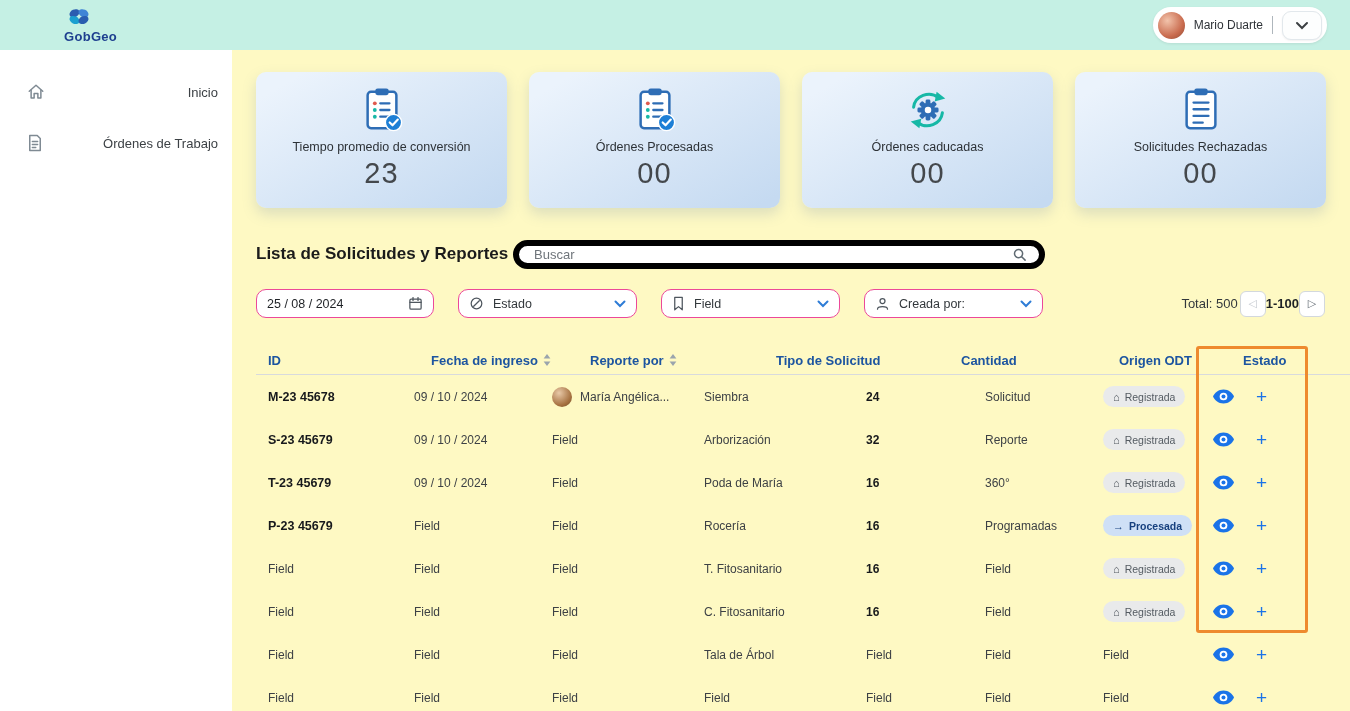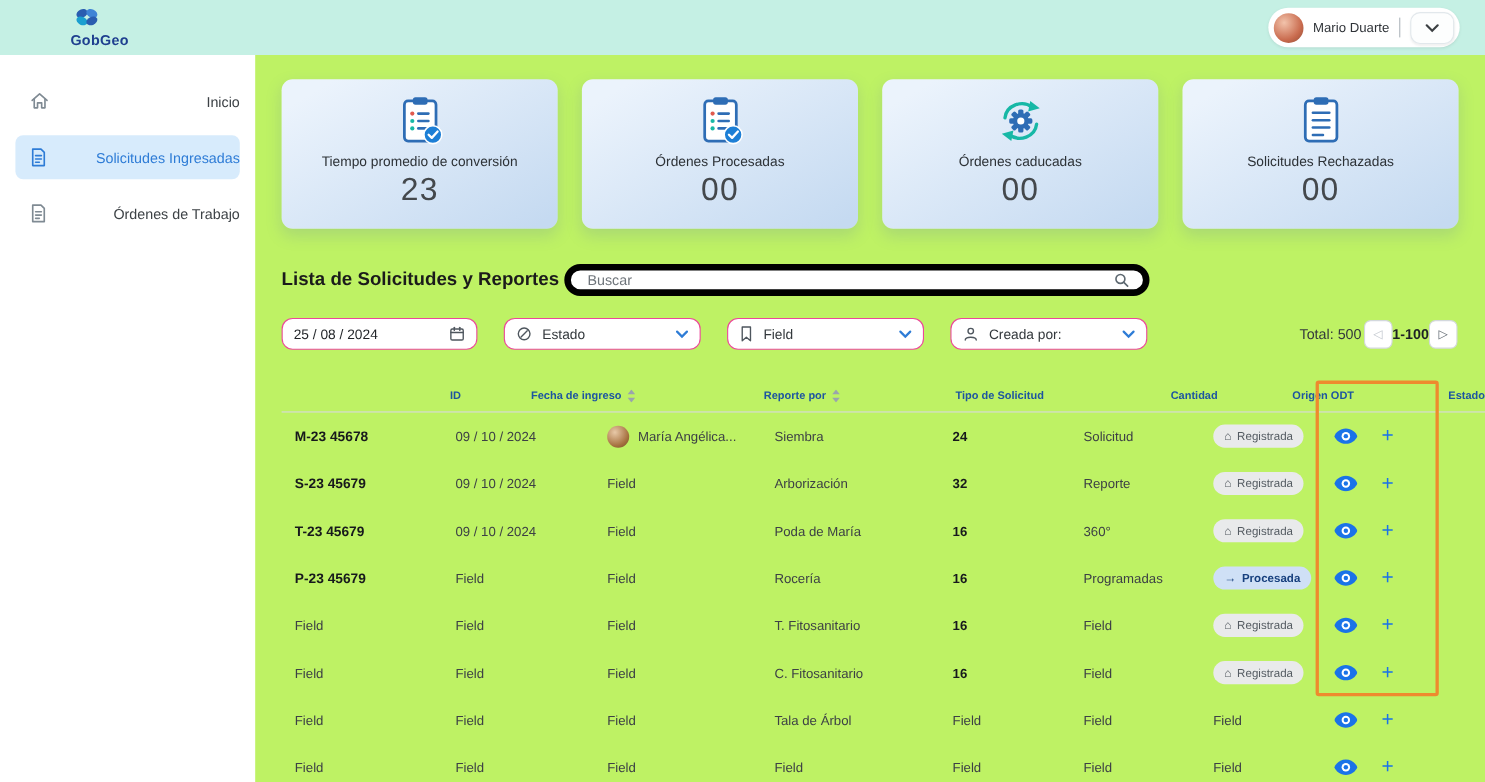--- a/index.html
+++ b/index.html
@@ -48,21 +48,21 @@
   .side-item {
     height: 40px; margin: 0 14px 11px 14px; padding-left: 13px; border-radius: 7px;
     display: flex; align-items: center; gap: 13px;
     font-size: 13px; color: #3c4145; cursor: pointer; justify-content: space-between;
   }
   .side-item .s-icon { color: #7f8a93; display: flex; }
   .side-item.active { background: var(--c-sidebar_active_bg, #d7ebfc); color: var(--c-sidebar_active_text, #2e7cd6); }
   .side-item.active .s-icon { color: var(--c-sidebar_active_text, #2e7cd6); }
 
   
-  .main { position: absolute; top: 50px; left: 232px; right: 0; bottom: 0; padding-left: 24px; background: #bef264; }
+  .main { position: absolute; top: 50px; left: 232px; right: 0; bottom: 0; padding-left: 24px; background: #fef9c3; }
 
   .cards { display: flex; gap: 22px; margin-top: 22px; }
   .stat-card {
     width: 251px; height: 136px; border-radius: 10px;
     background: linear-gradient(150deg, var(--c-card_gradient_start, #ebf3fc) 10%, var(--c-card_gradient_end, #c5daf1) 95%);
     box-shadow: 0 6px 14px rgba(96,128,168,.22);
     display: flex; flex-direction: column; align-items: center;
   }
   .stat-icon { margin-top: 14px; height: 48px; display: flex; align-items: center; }
   .stat-label { font-size: 12.5px; color: #2d3237; margin-top: 6px; }
@@ -98,21 +98,21 @@
     width: 26px; height: 26px; border-radius: 6px; border: 1px solid #d3d8dd; background: #fff;
     display: flex; align-items: center; justify-content: center; font-size: 11px; cursor: pointer;
   }
   .pager-btn.prev { color: #c3c8cf; }
   .pager-btn.next { color: #5f6870; }
   .pager-range { font-size: 13px; font-weight: 700; color: #1d2125; }
 
   
   .table-wrap { position: relative; margin-top: 28px; }
   .thead { display: flex; align-items: center; height: 29px; border-bottom: 1px solid #d8dadd; }
-  .th { font-size: 10px; font-weight: 700; color: var(--c-table_header_text, #1d55a0); padding-left: 12px; display: flex; align-items: center; justify-content: flex-end; }
+  .th { font-size: 13px; font-weight: 700; color: var(--c-table_header_text, #1d55a0); padding-left: 12px; display: flex; align-items: center; }
   .th1 { width: 163px; } .th2 { width: 159px; } .th3 { width: 186px; }
   .th4 { width: 185px; } .th5 { width: 158px; } .th6 { width: 124px; }
   .th7 { flex: 1; }
   .sort { display: flex; margin-left: 5px; }
 
   .trow {
     display: grid; grid-template-columns: 146px 138px 152px 162px 119px 118px 108px 1fr;
     height: 43px; align-items: center;
   }
   .td { padding-left: 12px; font-size: 12px; color: #3d4145; display: flex; align-items: center; }
@@ -172,29 +172,20 @@
 
   <div class="sidebar">
     <div class="side-item">
       <span class="s-icon">
         <svg width="18" height="18" viewBox="0 0 24 24" fill="none" stroke="currentColor" stroke-width="2" stroke-linecap="round" stroke-linejoin="round">
           <path d="M3 11 L12 3 L21 11"></path>
             <path d="M5.5 9.5 V20 H9.5 V14 H14.5 V20 H18.5 V9.5"></path>
         </svg>
       </span>
       <span>Inicio</span>
-    </div>
-    <div class="side-item active">
-      <span class="s-icon">
-        <svg width="16" height="18" viewBox="0 0 20 24" fill="none" stroke="currentColor" stroke-width="2" stroke-linecap="round" stroke-linejoin="round">
-          <path d="M3 2 H13 L17 6 V22 H3 Z"></path>
-            <path d="M6.5 10 H13.5 M6.5 14 H13.5 M6.5 18 H11"></path>
-        </svg>
-      </span>
-      <span>Solicitudes Ingresadas</span>
     </div>
     <div class="side-item">
       <span class="s-icon">
         <svg width="16" height="18" viewBox="0 0 20 24" fill="none" stroke="currentColor" stroke-width="2" stroke-linecap="round" stroke-linejoin="round">
           <path d="M3 2 H13 L17 6 V22 H3 Z"></path>
             <path d="M6.5 10 H13.5 M6.5 14 H13.5 M6.5 18 H11"></path>
         </svg>
       </span>
       <span>Órdenes de Trabajo</span>
     </div>

